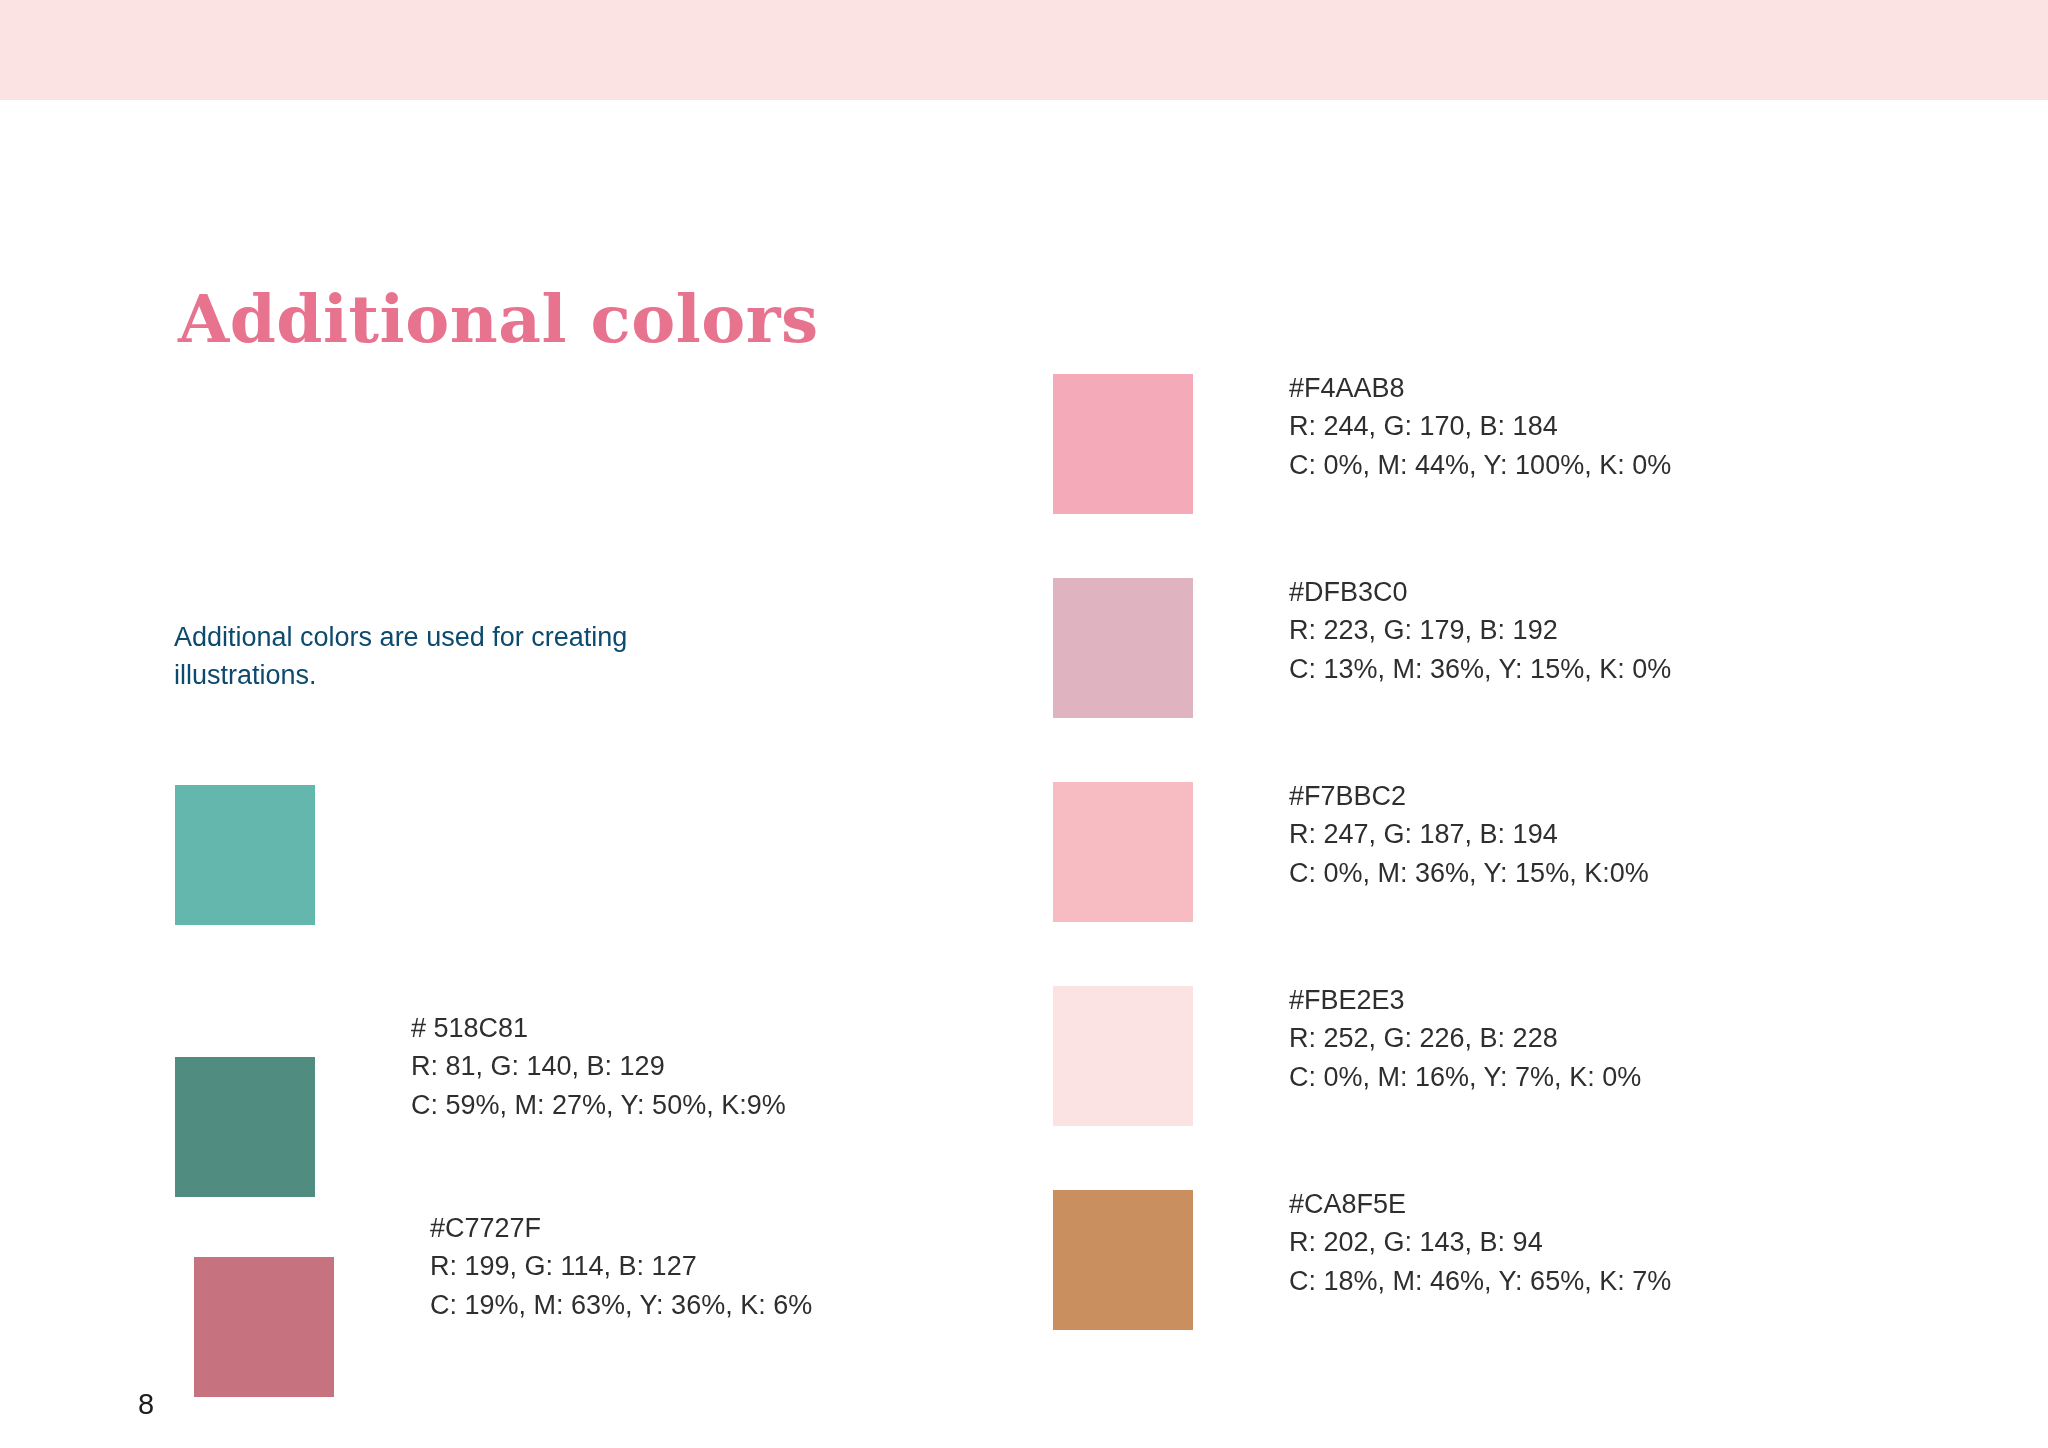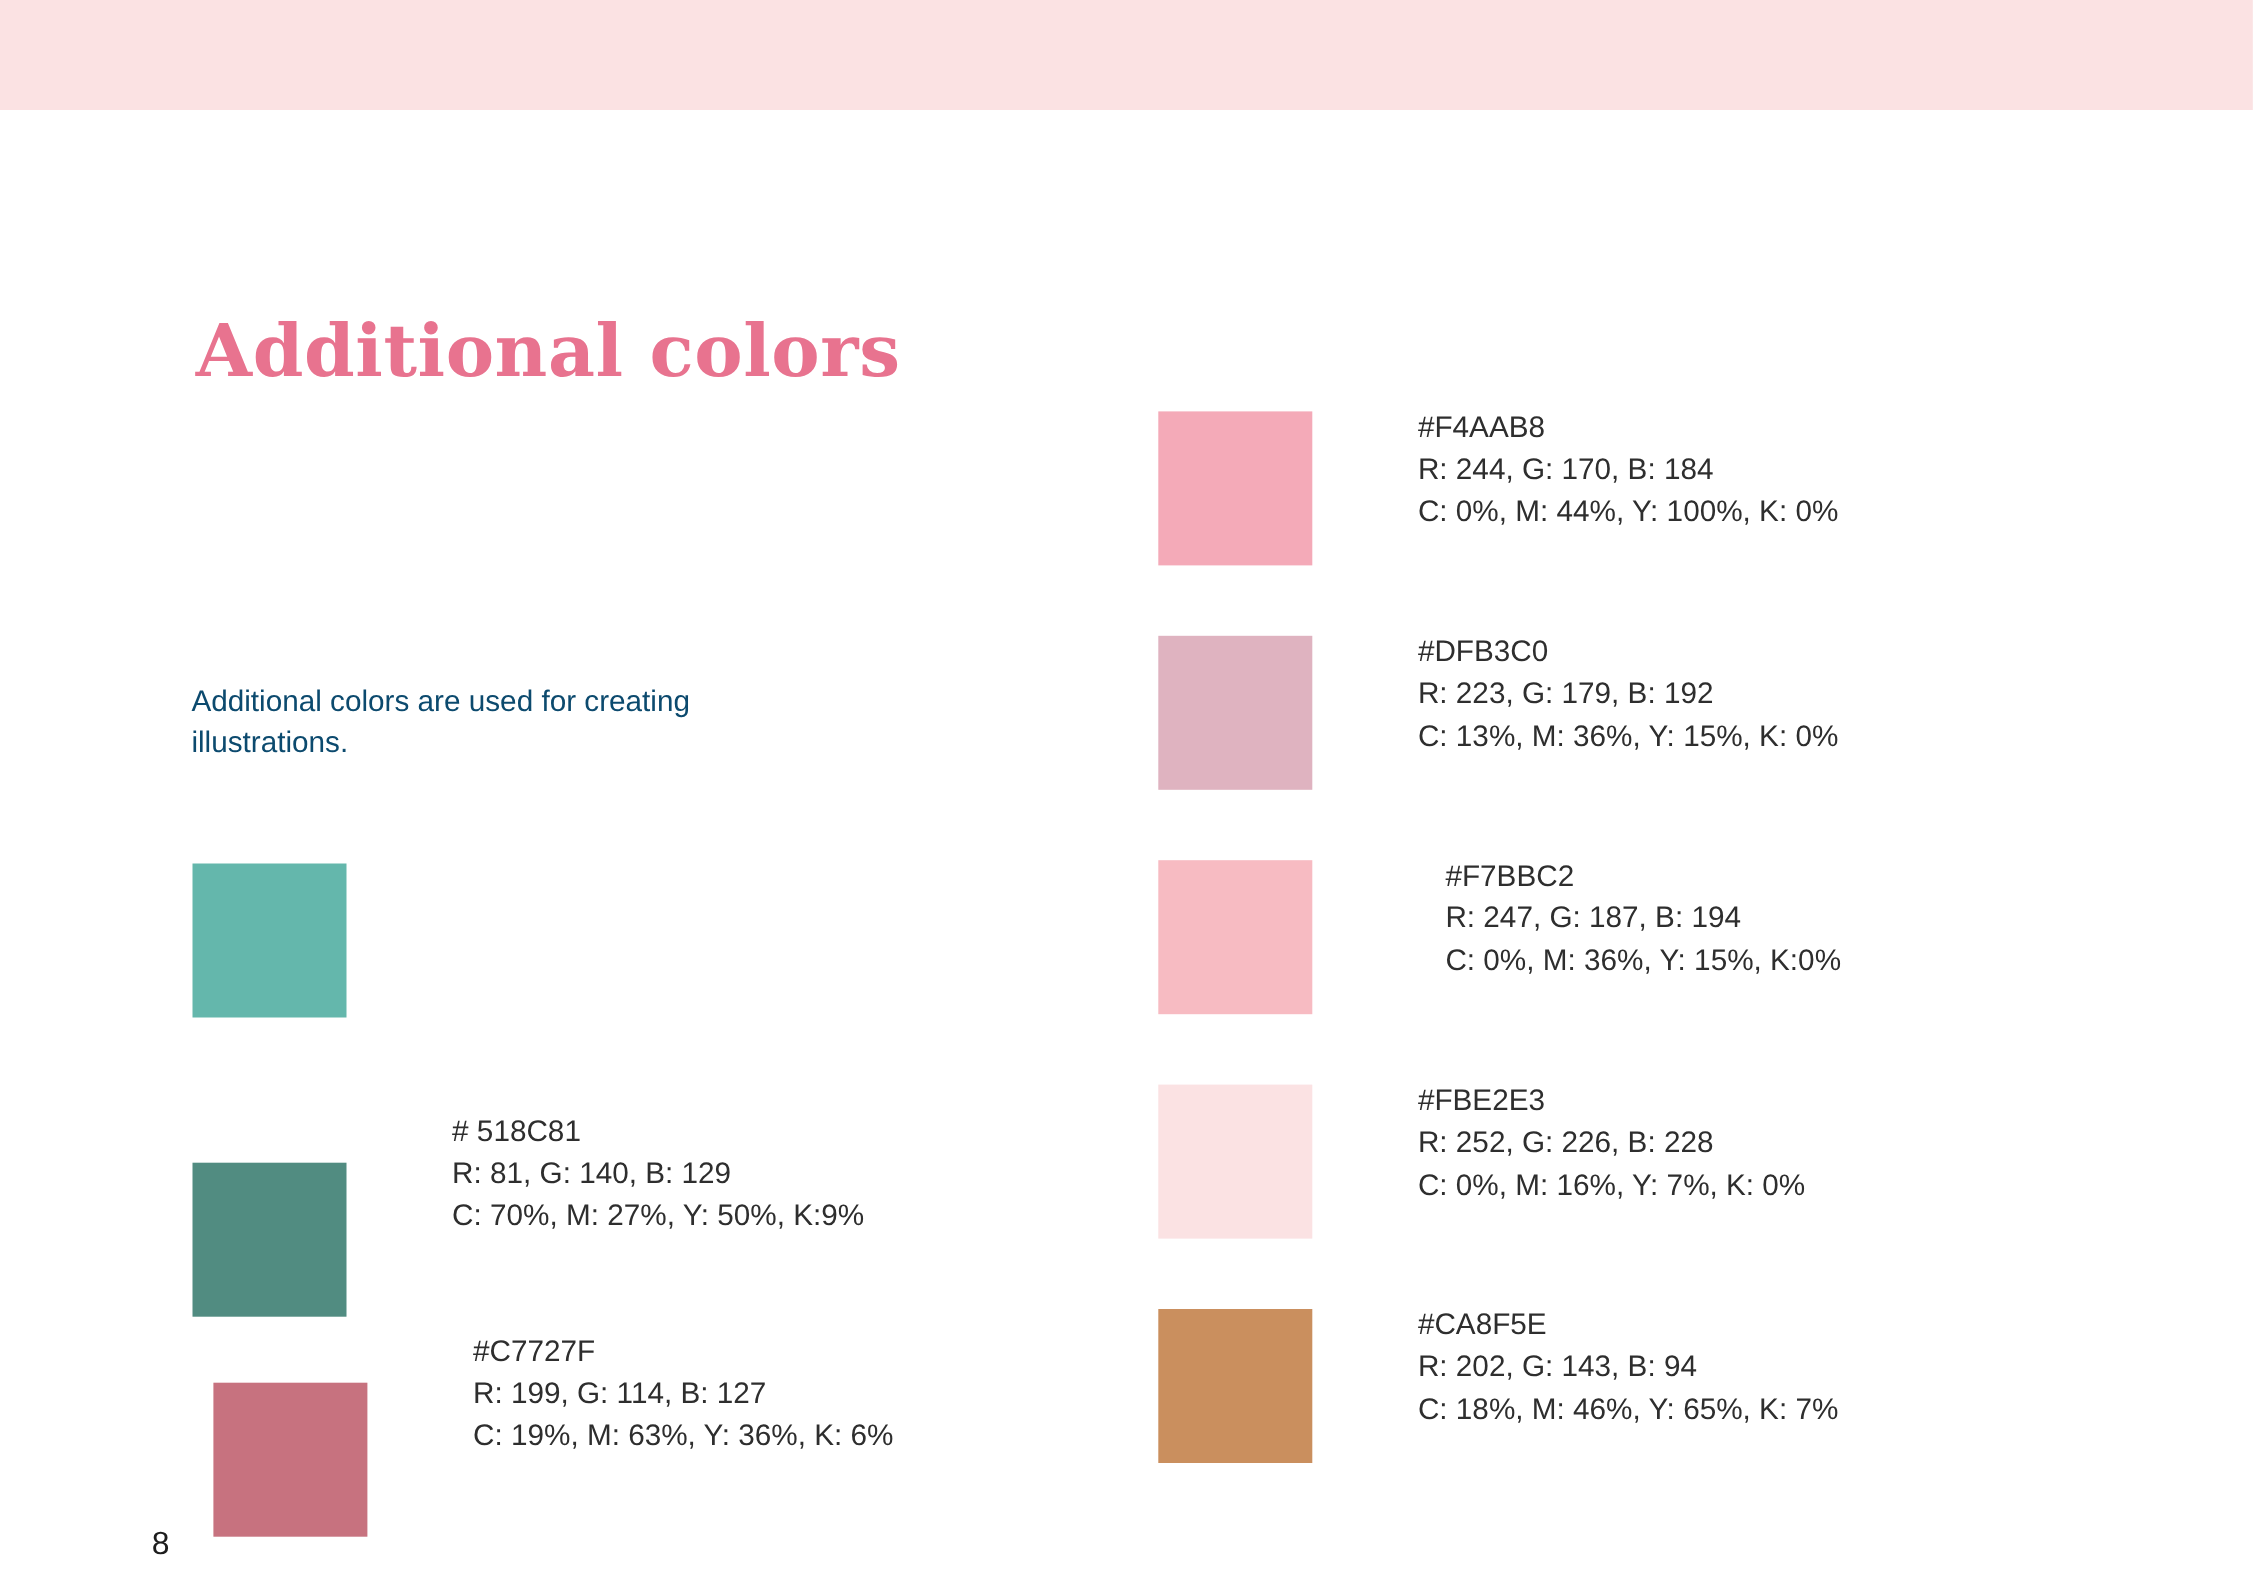--- a/index.html
+++ b/index.html
@@ -85,21 +85,21 @@
   .col-right { left: 1053px; }
 
   
   .row-l1 { top: 685px; }
   .row-l2 { top: 957px; }
   .row-l3 { top: 1157px; padding-left: 19px; }
 
   
   .row-r1 { top: 274px; }
   .row-r2 { top: 478px; }
-  .row-r3 { top: 682px; gap: 25px; }
+  .row-r3 { top: 682px; }
   .row-r4 { top: 886px; }
   .row-r5 { top: 1090px; }
 
   
   .row-l1 .swatch-text { margin-top: 12px; }
   .row-l2 .swatch-text { margin-top: -48px; }
   .row-l3 .swatch-text { margin-top: -48px; }
   .row-r1 .swatch-text { margin-top: -5px; }
   .row-r2 .swatch-text { margin-top: -5px; }
   .row-r3 .swatch-text { margin-top: -5px; }
@@ -128,21 +128,21 @@
 
   <div class="swatch-row col-left row-l1">
     <div class="swatch-chip" style="background-color: rgb(100, 183, 172);"></div>
   </div>
 
   <div class="swatch-row col-left row-l2">
     <div class="swatch-chip" style="background-color: rgb(81, 140, 129);"></div>
     <div class="swatch-text">
       <span class="line"># 518C81</span>
       <span class="line">R: 81, G: 140, B: 129</span>
-      <span class="line">C: 70%, M: 27%, Y: 50%, K:9%</span>
+      <span class="line">C: 59%, M: 27%, Y: 50%, K:9%</span>
     </div>
   </div>
 
   <div class="swatch-row col-left row-l3">
     <div class="swatch-chip" style="background-color: rgb(199, 114, 127);"></div>
     <div class="swatch-text">
       <span class="line">#C7727F</span>
       <span class="line">R: 199, G: 114, B: 127</span>
       <span class="line">C: 19%, M: 63%, Y: 36%, K: 6%</span>
     </div>

